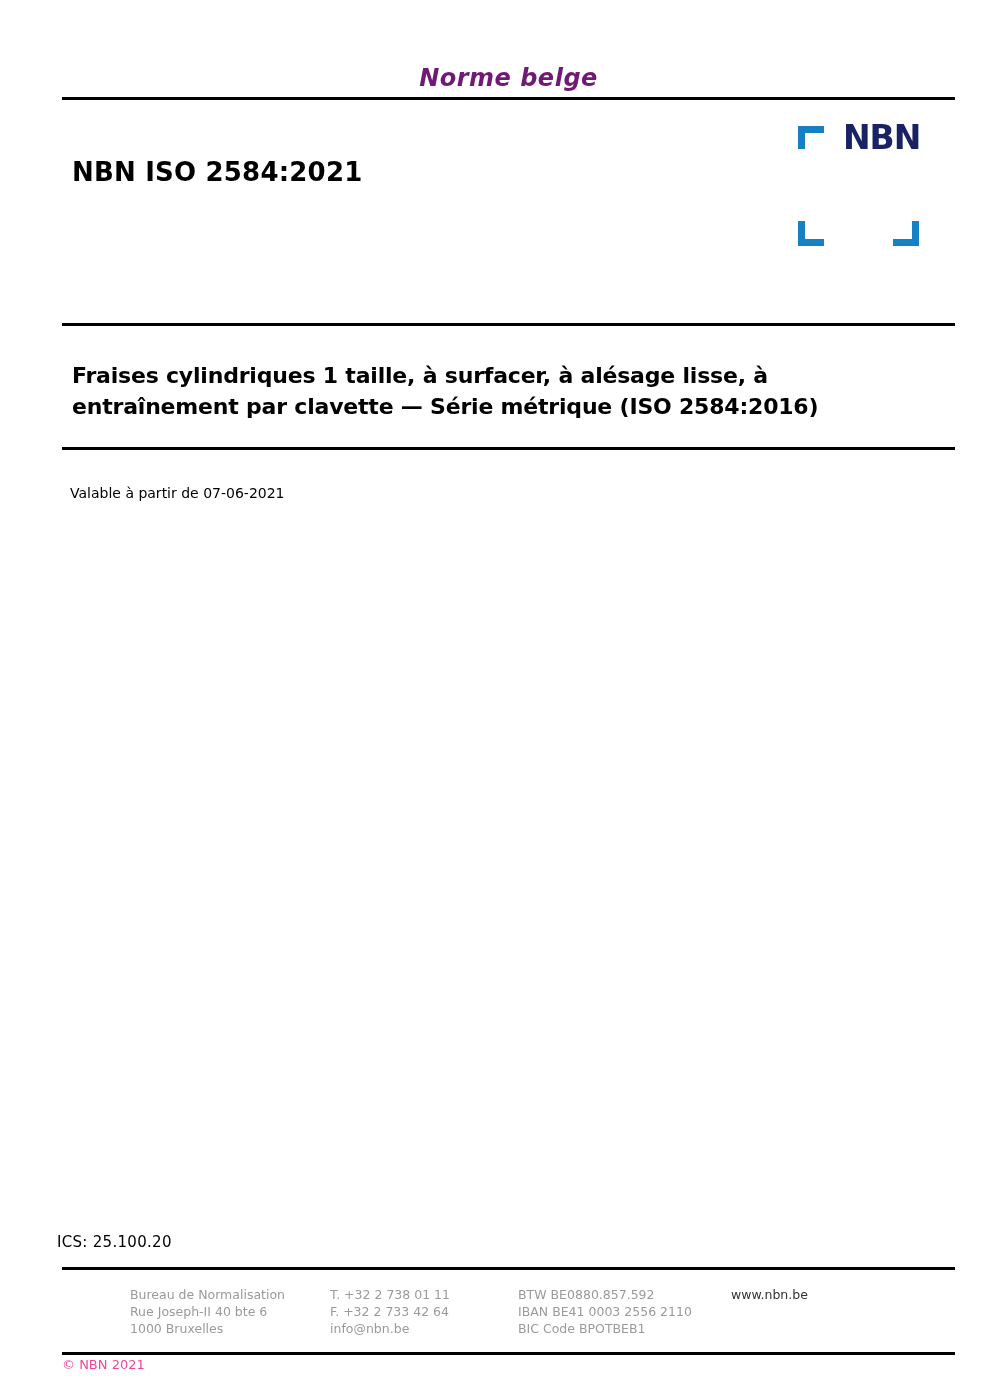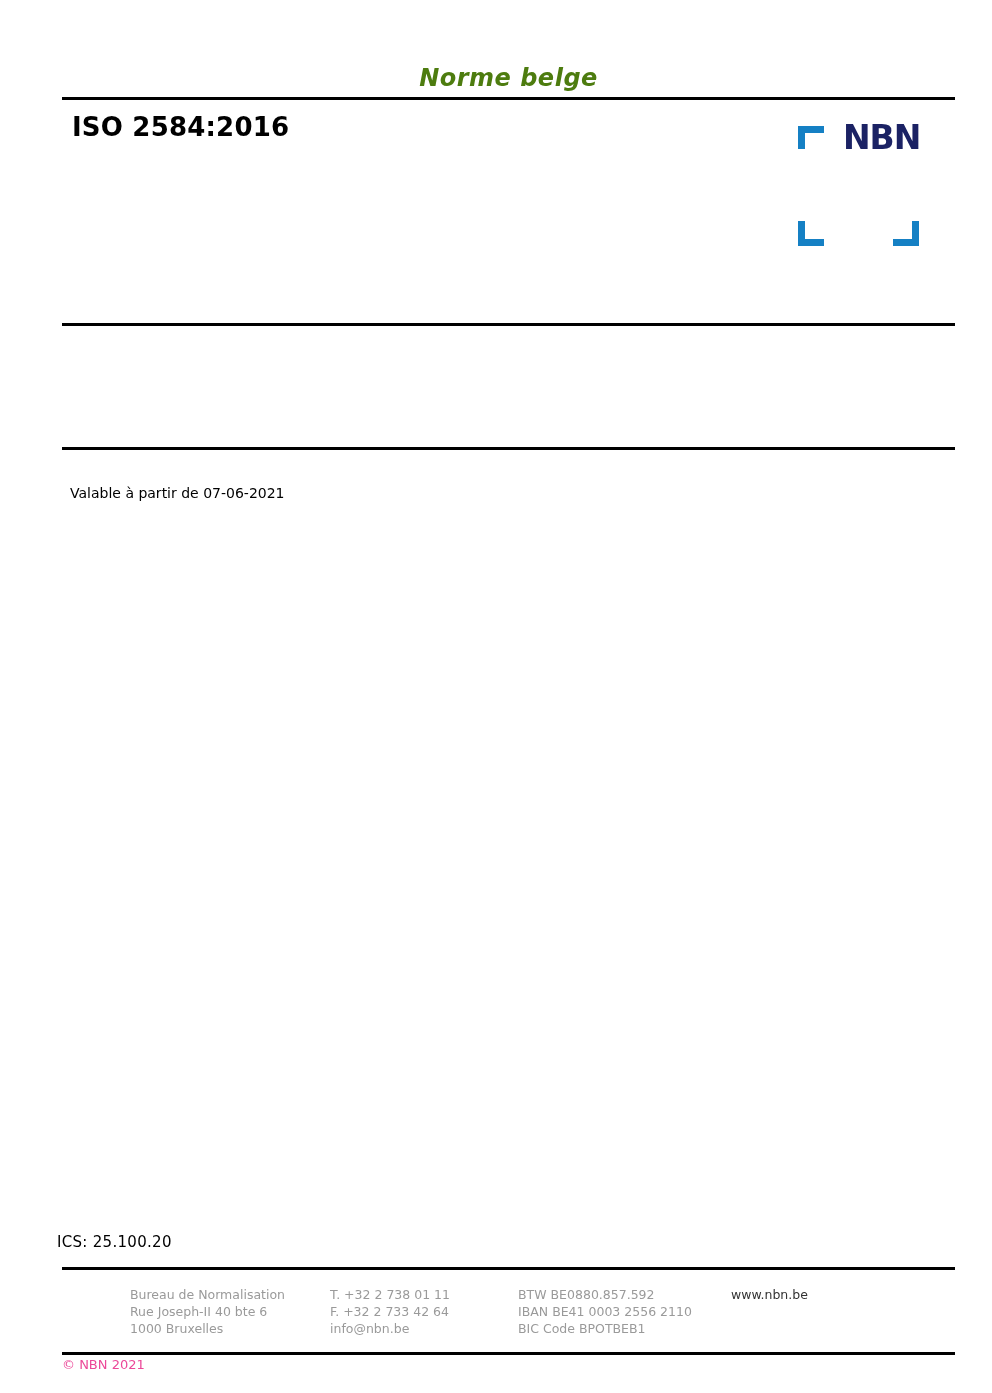--- a/index.html
+++ b/index.html
@@ -19,21 +19,21 @@
   .rule-title-a  { top: 323px; }
   .rule-title-b  { top: 447px; }
   .rule-ics      { top: 1267px; }
   .rule-footer   { top: 1352px; }
 
   
   .norme-belge {
     position: absolute; top: 64px; left: 62px; width: 893px;
     text-align: center;
     font-size: 24px; font-weight: bold; font-style: italic;
-    color: #4d7c0f; letter-spacing: 0.5px;
+    color: #701a75; letter-spacing: 0.5px;
   }
   .designation {
     position: absolute; left: 72px;
     font-size: 26px; font-weight: bold; letter-spacing: 0.2px;
   }
   .designation-1 { top: 112px; }
   .designation-2 { top: 157px; }
 
   
   .logo-bracket { position: absolute; box-sizing: border-box; }
@@ -90,30 +90,34 @@
   }
 </style>
 </head>
 <body>
 
 <div class="page">
 
   <div class="norme-belge">Norme belge</div>
   <div class="rule rule-top"></div>
 
-  <div class="designation designation-1">ISO 2584:2016</div>
+  <div class="designation designation-2">NBN ISO 2584:2021</div>
 
   <div>
     <div class="logo-bracket logo-bracket-tl"></div>
     <div class="logo-text">NBN</div>
     <div class="logo-bracket logo-bracket-bl"></div>
     <div class="logo-bracket logo-bracket-br"></div>
   </div>
 
   <div class="rule rule-title-a"></div>
+  <div class="std-title">
+    <div>Fraises cylindriques 1 taille, à surfacer, à alésage lisse, à</div>
+    <div>entraînement par clavette — Série métrique (ISO 2584:2016)</div>
+  </div>
   <div class="rule rule-title-b"></div>
 
   <div class="validity">Valable à partir de 07-06-2021</div>
 
   <div class="ics">ICS: 25.100.20</div>
   <div class="rule rule-ics"></div>
 
   <div class="footer-col footer-address">
     <div>Bureau de Normalisation</div>
     <div>Rue Joseph-II 40 bte 6</div>

